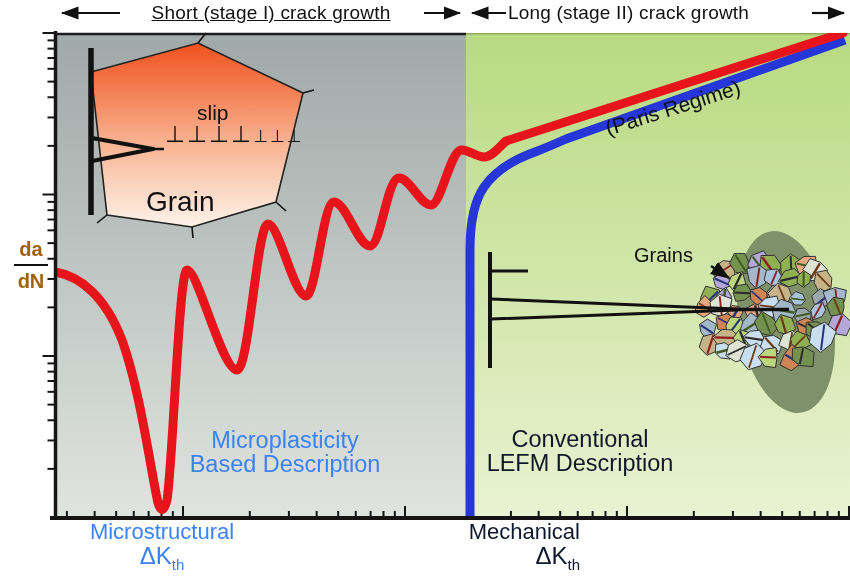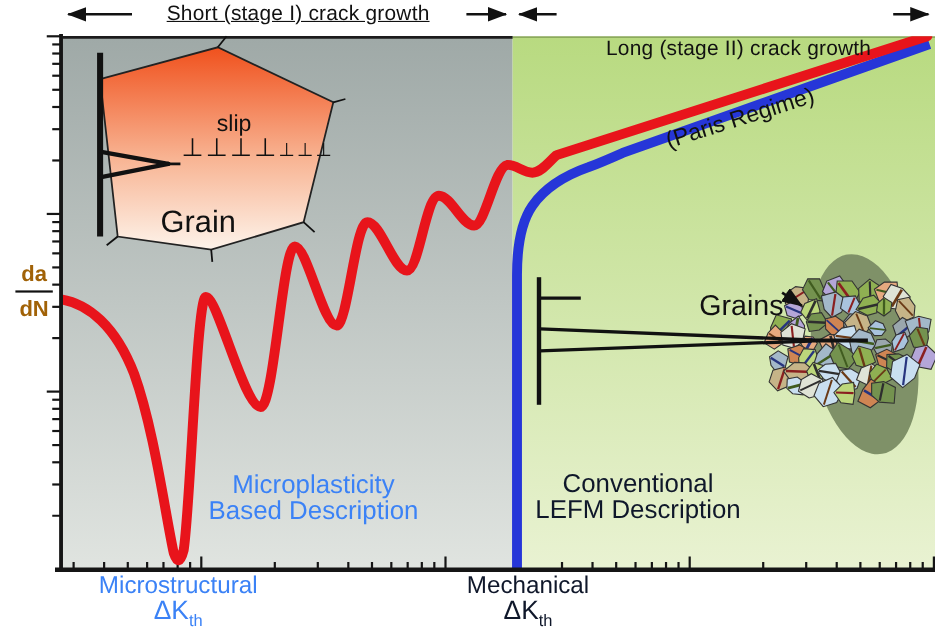--- a/index.html
+++ b/index.html
@@ -282,49 +282,49 @@
 
     <g>
       <line class="arrow" x1="120" y1="13" x2="62" y2="13" marker-end="url(#ah)"></line>
       <line class="arrow" x1="424" y1="13" x2="460" y2="13" marker-end="url(#ah)"></line>
       <line class="arrow" x1="506" y1="13" x2="472" y2="13" marker-end="url(#ah)"></line>
       <line class="arrow" x1="812" y1="13" x2="844" y2="13" marker-end="url(#ah)"></line>
     </g>
   </svg>
 
   <div class="lbl hdr" style="left:140px;top:2px;width:262px;text-align:center;text-decoration:underline;">Short (stage I) crack growth</div>
-  <div class="lbl hdr" style="left:530px;top:2px;width:262px;text-align:right;margin-top:32px;">Long (stage II) crack growth</div>
+  <div class="lbl hdr" style="left:508px;top:2px;width:262px;text-align:left;">Long (stage II) crack growth</div>
 
   <div id="frac">
     <span class="num">da</span><br>
     <span>dN</span>
   </div>
 
   <div class="lbl" id="slip" style="left:197px;top:101px;">slip</div>
   <div class="lbl" id="disl" style="left:165px;top:121px;">
     <span class="big">⊥⊥⊥⊥</span><span class="small">⊥⊥⊥</span>
   </div>
   <div class="lbl" style="left:146px;top:186px;font-size:28px;">Grain</div>
 
   <div class="lbl" id="paris" style="left:582px;top:96px;width:182px;text-align:center;">(Paris Regime)</div>
 
-  <div class="lbl" style="left:634px;top:262px;width:80px;text-align:center;font-size:26px;">Grains</div>
+  <div class="lbl" style="left:634px;top:244px;width:80px;font-size:20px;">Grains</div>
 
 
   <div class="lbl ctr desc red-t" style="left:163px;top:428px;width:244px;">
     <div>Microplasticity</div>
     <div>Based Description</div>
   </div>
   <div class="lbl ctr desc blue-t" style="left:458px;top:427px;width:244px;">
     <div>Conventional</div>
     <div>LEFM Description</div>
   </div>
 
   <div class="lbl ctr axis-lab red-t" style="left:62px;top:520px;width:200px;">
     <div>Microstructural</div>
     <div class="dk"><span>ΔK</span><sub>th</sub></div>
   </div>
-  <div class="lbl ctr axis-lab blue-t" style="left:380px;top:520px;width:200px;">
+  <div class="lbl ctr axis-lab blue-t" style="left:380px;top:520px;width:200px;text-align:right;">
     <div>Mechanical</div>
     <div class="dk"><span>ΔK</span><sub>th</sub></div>
   </div>
 
 </div>
 
 </body></html>

